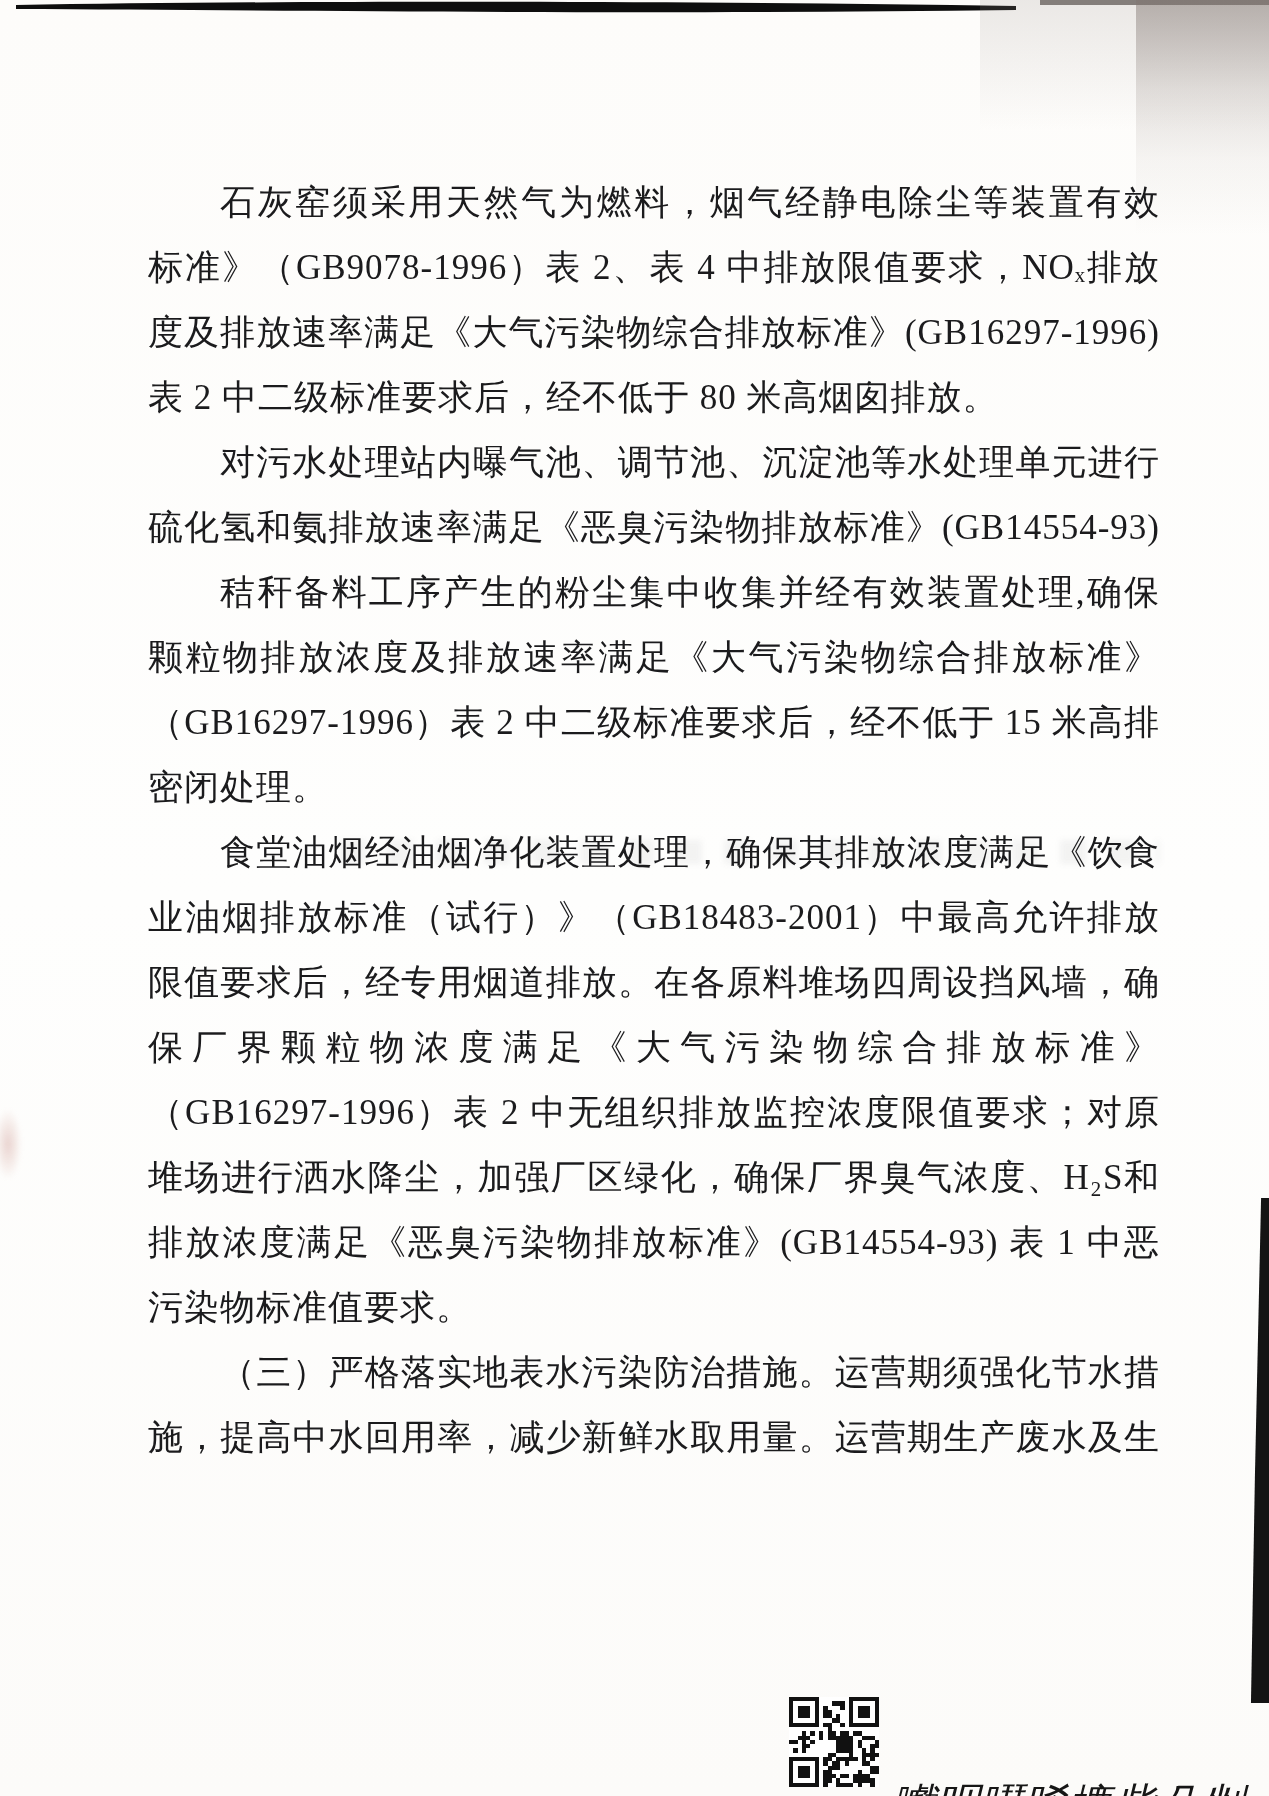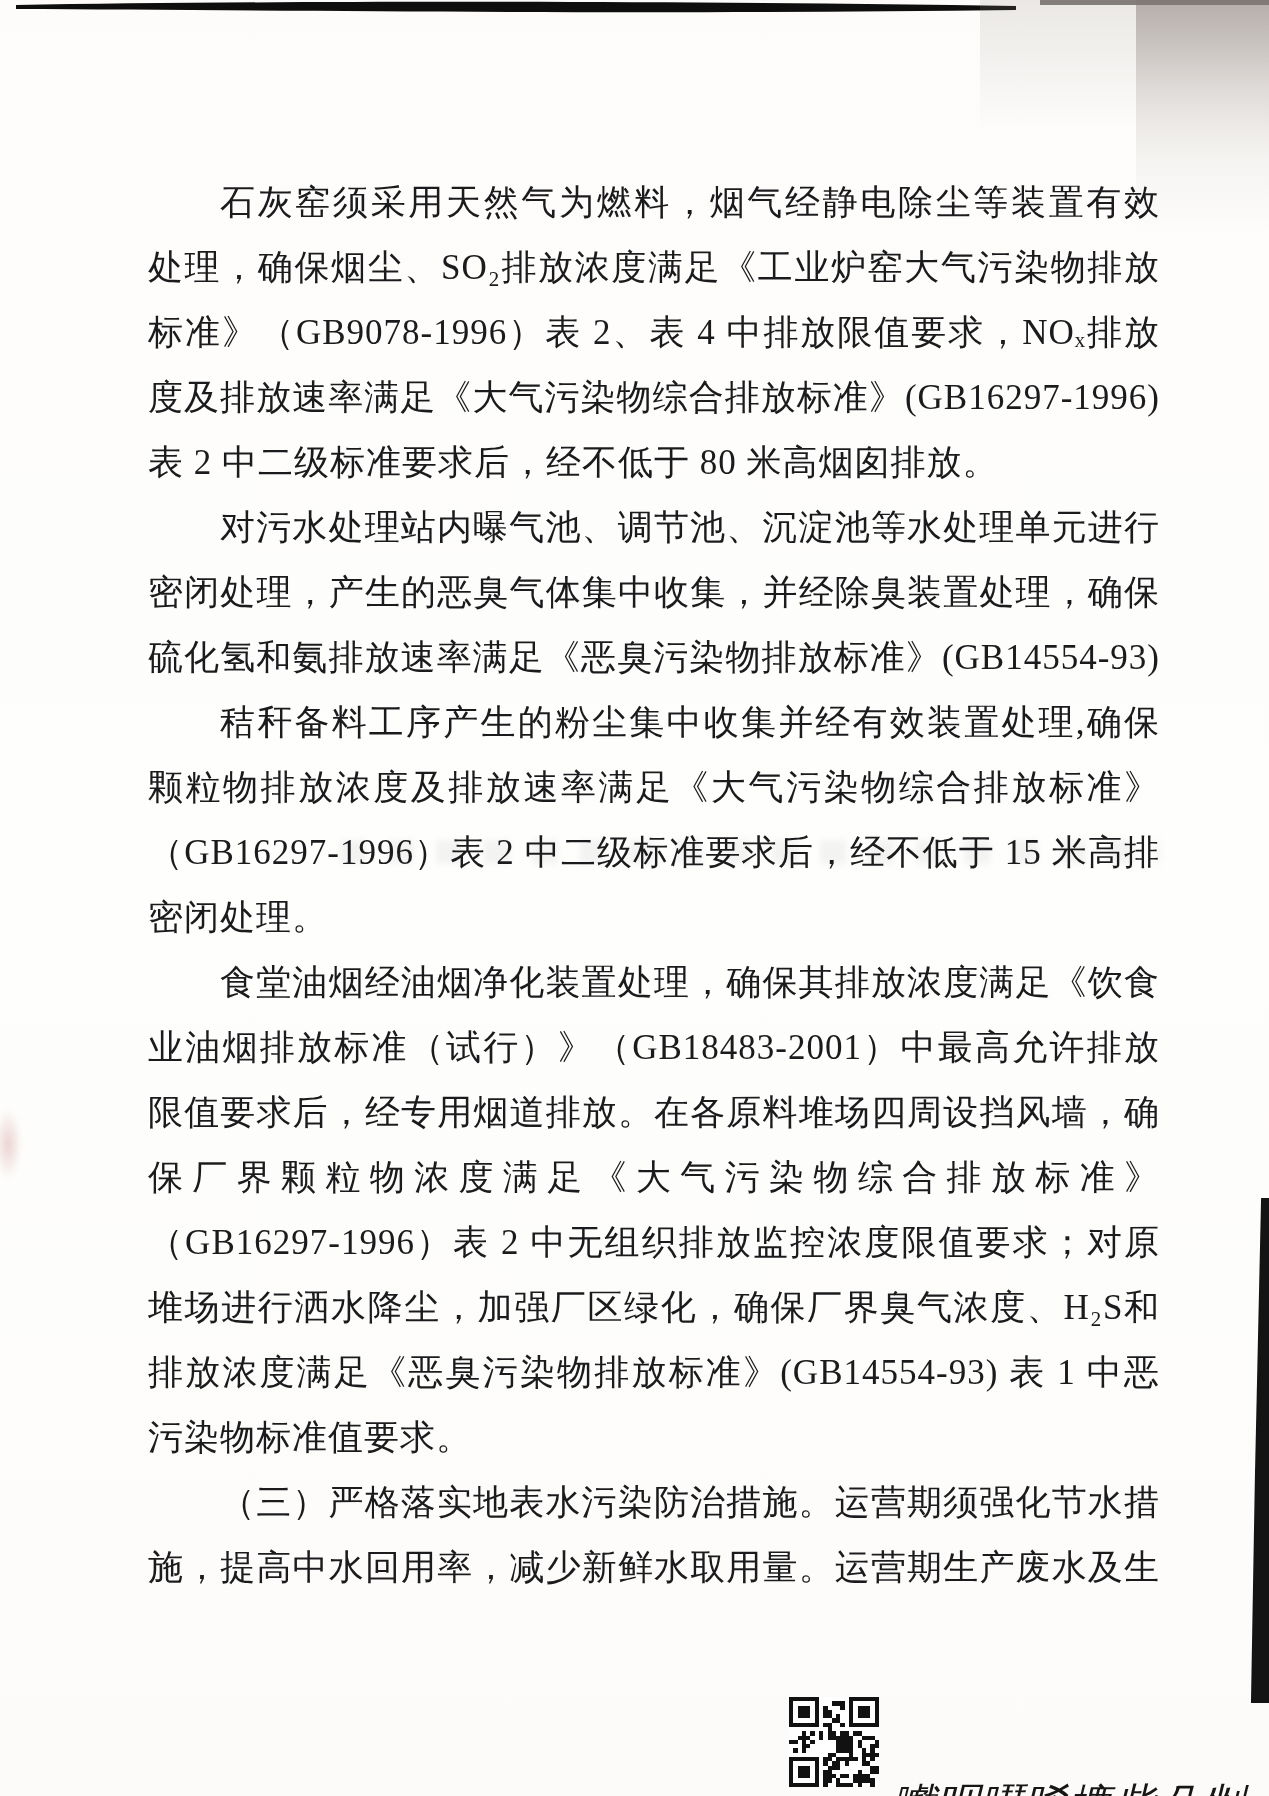--- a/index.html
+++ b/index.html
@@ -66,26 +66,24 @@
     <rect x="1040" y="0" width="229" height="5" fill="#4a4440" opacity="0.7"></rect>
   </svg>
   <div class="corner-wash"></div>
   <div class="corner-shadow"></div>
   <div class="right-bar"></div>
   <div class="pink-smudge"></div>
   <div class="ghost-strip"></div>
 
   <div class="text-column">
       <div class="line indent justify">石灰窑须采用天然气为燃料，烟气经静电除尘等装置有效</div>
-      <div class="line justify">处理，确保烟尘、SO₂排放浓度满足《工业炉窑大气污染物排放</div>
       <div class="line justify">标准》（GB9078-1996）表 2、表 4 中排放限值要求，NOₓ排放浓</div>
       <div class="line justify">度及排放速率满足《大气污染物综合排放标准》(GB16297-1996)</div>
       <div class="line">表 2 中二级标准要求后，经不低于 80 米高烟囱排放。</div>
       <div class="line indent justify">对污水处理站内曝气池、调节池、沉淀池等水处理单元进行</div>
-      <div class="line justify">密闭处理，产生的恶臭气体集中收集，并经除臭装置处理，确保</div>
       <div class="line justify">硫化氢和氨排放速率满足《恶臭污染物排放标准》(GB14554-93)</div>
       <div class="line indent justify">秸秆备料工序产生的粉尘集中收集并经有效装置处理,确保</div>
       <div class="line justify">颗粒物排放浓度及排放速率满足《大气污染物综合排放标准》</div>
       <div class="line justify">（GB16297-1996）表 2 中二级标准要求后，经不低于 15 米高排</div>
       <div class="line">密闭处理。</div>
       <div class="line indent justify">食堂油烟经油烟净化装置处理，确保其排放浓度满足《饮食</div>
       <div class="line justify">业油烟排放标准（试行）》（GB18483-2001）中最高允许排放浓度</div>
       <div class="line justify">限值要求后，经专用烟道排放。在各原料堆场四周设挡风墙，确</div>
       <div class="line justify">保厂界颗粒物浓度满足《大气污染物综合排放标准》</div>
       <div class="line justify">（GB16297-1996）表 2 中无组织排放监控浓度限值要求；对原料</div>

